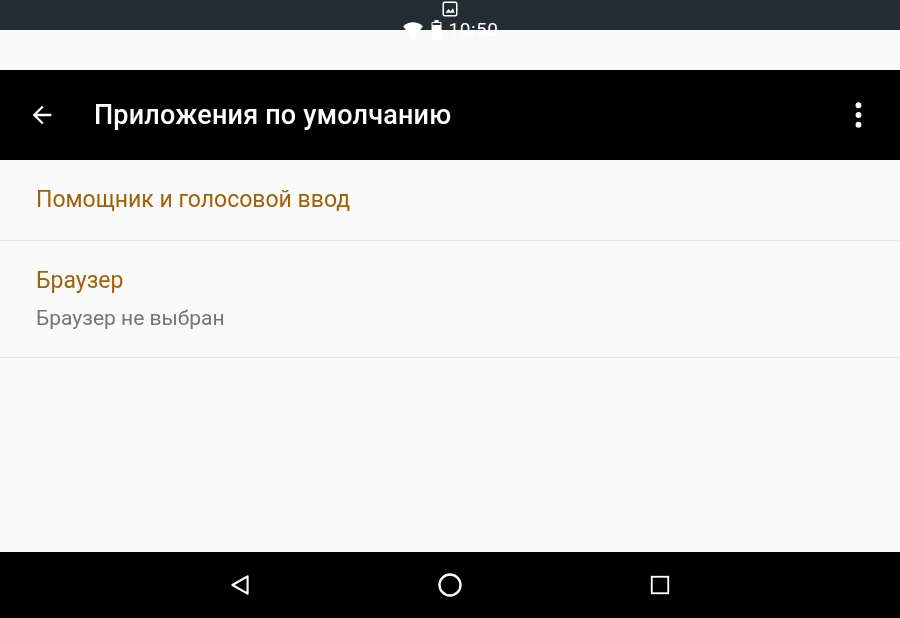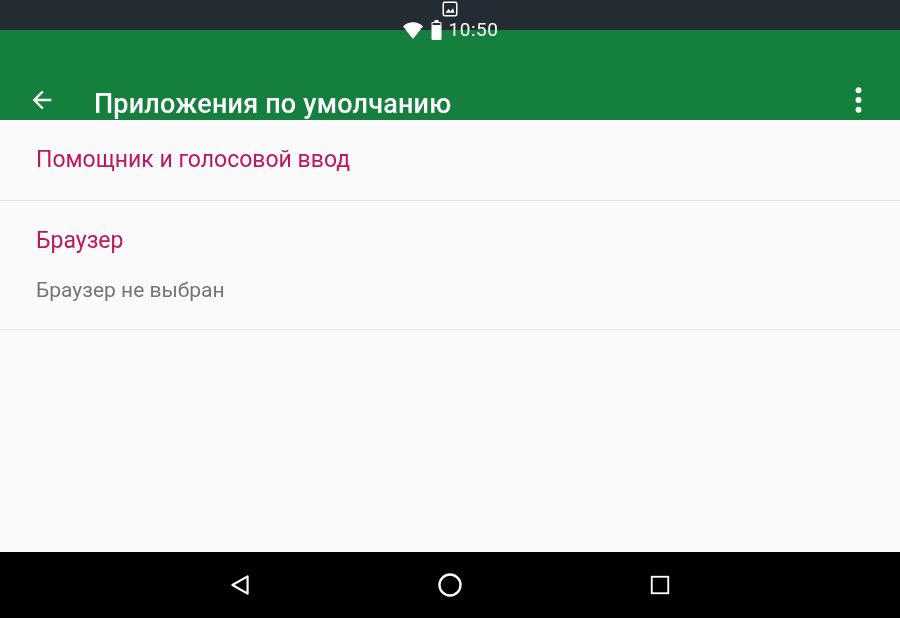--- a/index.html
+++ b/index.html
@@ -34,25 +34,26 @@
       align-items: center;
       gap: 6px;
     }
     .status-time {
       font-size: 19px;
       font-weight: 400;
       letter-spacing: 0.5px;
     }
     .app-bar {
       height: 90px;
-      background: #15803d;
+      background: #000000;
       display: flex;
-      align-items: flex-end;
+      align-items: center;
       padding: 0 22px;
       color: #fff;
+      margin-top: 40px;
     }
     .back-button {
       width: 40px;
       height: 40px;
       display: flex;
       align-items: center;
       justify-content: center;
       cursor: pointer;
       margin-right: 32px;
     }
@@ -73,28 +74,28 @@
     .content {
       background: #fafafa;
     }
     .list-item {
       padding: 24px 36px;
       border-bottom: 1px solid #e4e4e4;
       cursor: pointer;
     }
     .item-title {
       font-size: 23px;
-      color: #be185d;
+      color: #a16207;
       font-weight: 400;
       line-height: 1.4;
     }
     .item-subtitle {
       font-size: 21px;
       color: #757575;
-      margin-top: 20px;
+      margin-top: 8px;
       line-height: 1.3;
     }
     .nav-bar {
       position: absolute;
       bottom: 0;
       left: 0;
       right: 0;
       height: 66px;
       background: #000;
       display: flex;

